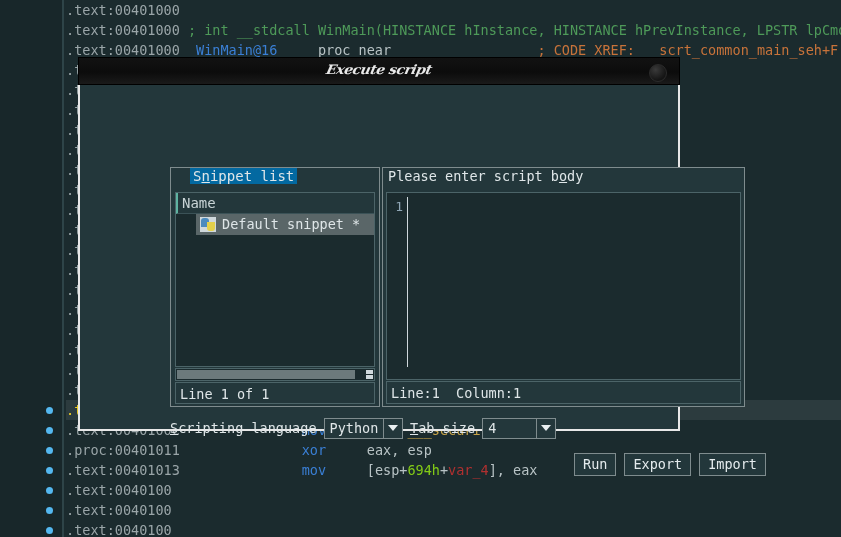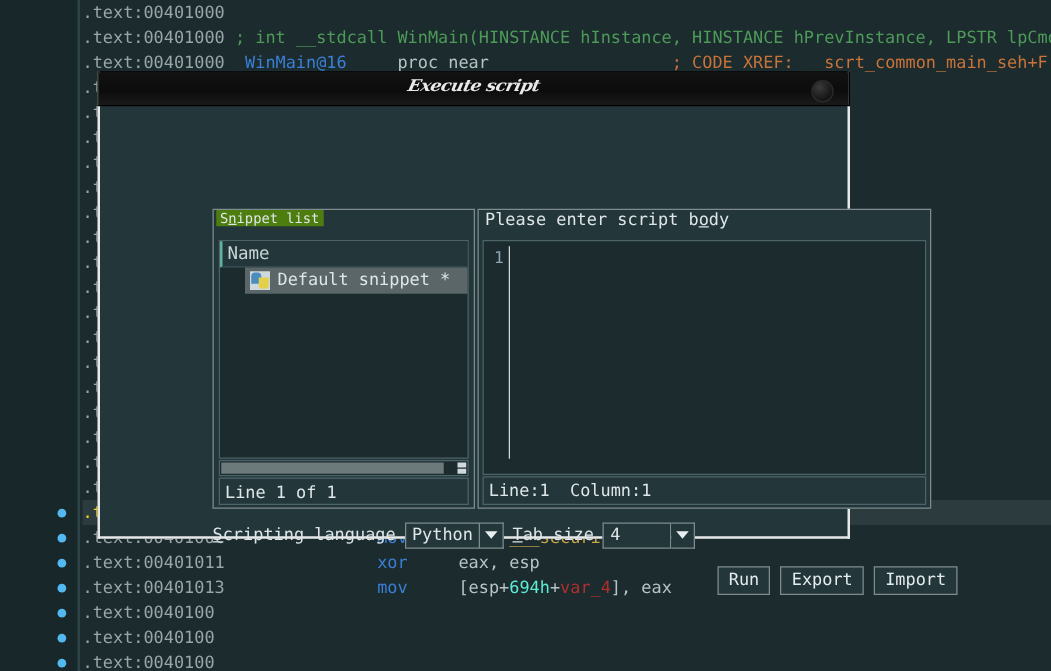--- a/index.html
+++ b/index.html
@@ -17,21 +17,21 @@
   .bullet{position:absolute;width:7px;height:7px;border-radius:50%;background:#54b8f0;left:2px;}
   #ida .code{position:absolute;left:66px;top:0;right:0;}
   .ln{height:20px;line-height:20px;white-space:pre;font-size:13.5px;color:#9aa5a8;}
   .ln.hl{background:#2c3b3e;}
   .addr{color:#9aa5a8;}
   .addr.sel{color:#f2d024;}
   .cmt{color:#4e9a59;}
   .xref{color:#c8733a;}
   .mn{color:#3a7fd5;}
   .op{color:#b8c3c5;}
-  .num{color:#5eead4;}
+  .num{color:#84cc16;}
   .id{color:#c8a44a;}
   .var{color:#b03030;}
   .fn{color:#3a7fd5;}
 
   
   #dlg{position:absolute;left:78px;top:57px;width:602px;height:374px;
        border:2px solid #e8e8e8;border-top:none;box-sizing:border-box;background:#23373b;}
   #titlebar{position:absolute;left:78px;top:57px;width:602px;height:28px;
        background:linear-gradient(180deg,#121212 0%,#0c0c0c 55%,#1a1a1a 100%);
        border:1px solid #000;box-sizing:border-box;}
@@ -40,21 +40,21 @@
        letter-spacing:-0.5px;font-weight:600;transform:skewX(-12deg) scaleY(0.92);}
   #sysbtn{position:absolute;right:12px;top:6px;width:16px;height:16px;border-radius:50%;
        background:radial-gradient(circle at 35% 30%,#3a3a3a,#141414 70%);
        border:1px solid #2b2b2b;}
 
   .panel{position:absolute;box-sizing:border-box;border:1px solid #7f8c8e;background:#23373b;}
   .ul{text-decoration:underline;}
 
   
   #snipGroup{left:90px;top:110px;width:210px;height:240px;}
-  #snipHdrLabel{position:absolute;left:93px;top:111px;color:#dfe6e8;font-size:11px;background:#4d7c0f;padding:0 3px;white-space:pre;}
+  #snipHdrLabel{position:absolute;left:110px;top:111px;color:#dfe6e8;font-size:14px;background:#0369a1;padding:0 3px;white-space:pre;}
   #listbox{position:absolute;left:95px;top:135px;width:200px;height:175px;box-sizing:border-box;
       border:1px solid #4c6468;background:#1b2b2e;}
   #colhdr{height:21px;line-height:21px;color:#c9d4d6;font-size:14px;padding-left:4px;
       background:#23373b;border-bottom:1px solid #3b5257;border-left:2px solid #5fb3a1;box-sizing:border-box;}
   .lrow{height:21px;line-height:21px;font-size:13.5px;color:#dfe6e8;padding-left:4px;
       display:flex;align-items:center;gap:6px;}
   .lrow.sel{background:#5a6668;margin-left:20px;}
   .pyicon{width:16px;height:15px;position:relative;flex:0 0 auto;background:#cfd8dc;}
   .pyicon:before,.pyicon:after{content:"";position:absolute;width:8px;height:9px;}
   .pyicon:before{background:#4b8bbe;left:1px;top:1px;border-radius:3px 3px 0 0;}
@@ -125,21 +125,21 @@
       <div class="ln" style="position: absolute; left: 0px; right: 0px; top: 240px;"><span class="addr">.t</span></div>
       <div class="ln" style="position: absolute; left: 0px; right: 0px; top: 260px;"><span class="addr">.t</span></div>
       <div class="ln" style="position: absolute; left: 0px; right: 0px; top: 280px;"><span class="addr">.t</span></div>
       <div class="ln" style="position: absolute; left: 0px; right: 0px; top: 300px;"><span class="addr">.t</span></div>
       <div class="ln" style="position: absolute; left: 0px; right: 0px; top: 320px;"><span class="addr">.t</span></div>
       <div class="ln" style="position: absolute; left: 0px; right: 0px; top: 340px;"><span class="addr">.t</span></div>
       <div class="ln" style="position: absolute; left: 0px; right: 0px; top: 360px;"><span class="addr">.text:00401001</span><span class="op">               </span><span class="mn">mov</span><span class="op">     </span><span class="op">ebp, esp</span></div>
       <div class="ln" style="position: absolute; left: 0px; right: 0px; top: 380px;"><span class="addr">.text:00401003</span><span class="op">               </span><span class="mn">and</span><span class="op">     </span><span class="op">esp, </span><span class="num">0FFFFFFF8h</span></div>
       <div class="ln hl" style="position: absolute; left: 0px; right: 0px; top: 400px;"><span class="addr sel">.text:00401006</span><span class="op">               </span><span class="mn">sub</span><span class="op">     </span><span class="op">esp, </span><span class="num">694h</span></div>
       <div class="ln" style="position: absolute; left: 0px; right: 0px; top: 420px;"><span class="addr">.text:0040100C</span><span class="op">               </span><span class="mn">mov</span><span class="op">     </span><span class="op">eax, </span><span class="id">___security_cookie</span></div>
-      <div class="ln" style="position: absolute; left: 0px; right: 0px; top: 440px;"><span class="addr">.text:00401011</span><span class="op">               </span><span class="mn">xor</span><span class="op">     </span><span class="op">eax, esp</span></div>
+      <div class="ln" style="position: absolute; left: 0px; right: 0px; top: 440px;"><span class="addr">.proc:00401011</span><span class="op">               </span><span class="mn">xor</span><span class="op">     </span><span class="op">eax, esp</span></div>
       <div class="ln" style="position: absolute; left: 0px; right: 0px; top: 460px;"><span class="addr">.text:00401013</span><span class="op">               </span><span class="mn">mov</span><span class="op">     </span><span class="op">[esp+</span><span class="num">694h</span><span class="op">+</span><span class="var">var_4</span><span class="op">], eax</span></div>
       <div class="ln" style="position: absolute; left: 0px; right: 0px; top: 480px;"><span class="addr">.text:0040100</span></div>
       <div class="ln" style="position: absolute; left: 0px; right: 0px; top: 500px;"><span class="addr">.text:0040100</span></div>
       <div class="ln" style="position: absolute; left: 0px; right: 0px; top: 520px;"><span class="addr">.text:0040100</span></div>
     </div>
 </div>
 
 <div id="dlg">
 
   <div class="panel" id="snipGroup"></div>

